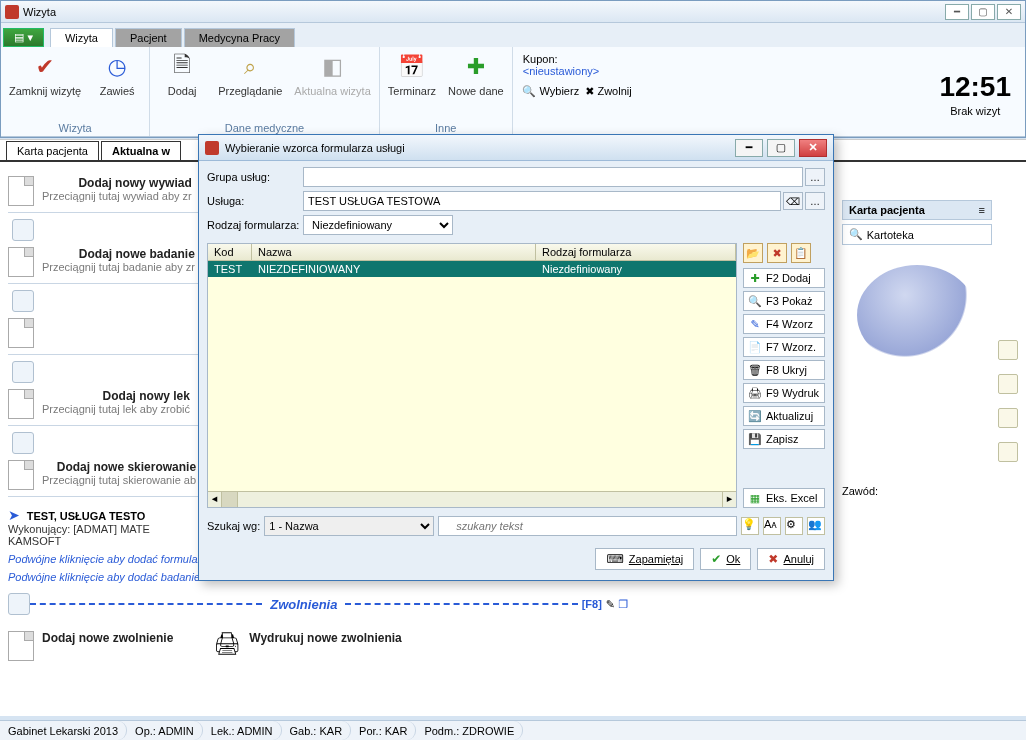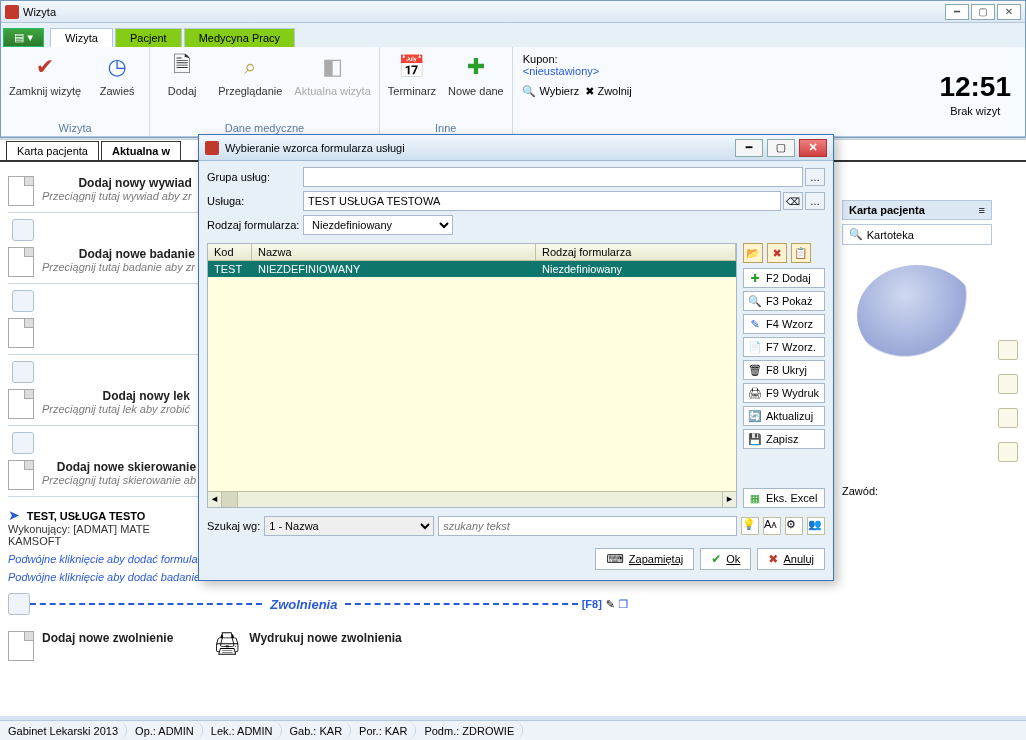--- a/index.html
+++ b/index.html
@@ -6,21 +6,21 @@
 body { margin: 0; background: #d6e4f2; width: 1026px; height: 740px; position: relative; overflow: hidden; }
 
 .outer-window { position: absolute; left: 0; top: 0; right: 0; border: 1px solid #7a9cbf; background: #e7eff7; }
 .outer-title { display: flex; align-items: center; height: 22px; padding: 0 4px; background: linear-gradient(#f4f8fc,#dbe7f3); border-bottom: 1px solid #b5c8db;}
 .outer-title .icon { width: 14px; height: 14px; background: #c0392b; margin-right: 4px; border-radius: 2px;}
 .outer-title .wbtns { margin-left: auto; display: flex; gap: 2px; }
 .wbtn { width: 24px; height: 16px; border: 1px solid #8aa; background: #fff; display: flex; align-items: center; justify-content: center; font-size: 10px; color: #555; cursor: default; }
 
 .menu-tabs { display: flex; align-items: flex-end; height: 24px; padding-left: 2px; background: #e7eff7; }
 .green-btn { background: linear-gradient(#3fa63f,#2c7a2c); color: #fff; padding: 2px 10px; border: 1px solid #2b6; margin-right: 6px; display:flex; align-items:center; gap:3px;}
-.menu-tab { padding: 3px 14px; border: 1px solid #b5c8db; border-bottom: none; background: #84cc16; margin-right: 2px; cursor: default;}
+.menu-tab { padding: 3px 14px; border: 1px solid #b5c8db; border-bottom: none; background: #a3a3a3; margin-right: 2px; cursor: default;}
 .menu-tab.active { background: #fff; font-weight: normal; }
 
 .ribbon { display: flex; background: #f7fbff; border-bottom: 1px solid #b5c8db; min-height: 90px; position: relative;}
 .ribbon-group { border-right: 1px solid #d0dce8; padding: 4px 8px 2px; display: flex; flex-direction: column; align-items: center;}
 .ribbon-items { display: flex; gap: 12px; align-items: flex-start;}
 .ribbon-item { display: flex; flex-direction: column; align-items: center; gap: 2px; color: #333; cursor: default; min-width: 48px;}
 .ribbon-item.dis { color: #aaa; }
 .ribbon-icon { width: 32px; height: 32px; display:flex; align-items:center; justify-content:center; font-size: 22px;}
 .ribbon-group-label { color: #5a7ba0; margin-top: auto; font-size: 11px;}
 .kupon-box { padding: 6px 10px; font-size: 11px; }
@@ -33,21 +33,21 @@
 
 .body-area { position: absolute; top: 139px; left: 0; right: 0; bottom: 24px; background: #fff; border-top: 1px solid #ccc;}
 .left-tabs-row { display:flex; border-bottom: 2px solid #333; height: 22px; align-items: flex-end; padding-left: 6px; background: #fff;}
 .lt-tab { padding: 3px 10px; border: 1px solid #333; border-bottom: none; margin-right: 2px; background: #fff; font-weight: bold;}
 .lt-tab.inactive { font-weight: normal; }
 .left-panel { position: absolute; left: 8px; top: 30px; width: 620px; }
 .entry { display:flex; align-items:flex-start; gap:8px; margin: 6px 0; border-bottom: 1px solid #c9d6e4; padding-bottom: 6px;}
 .entry .doc-icon { width: 26px; height: 30px; border: 1px solid #aaa; background: #fff; position: relative;}
 .entry .doc-icon::after { content:""; position:absolute; right:0; top:0; width:8px; height:8px; background:#ddd; border-left:1px solid #aaa; border-bottom:1px solid #aaa;}
 .entry .lines .t { font-weight: bold; font-size: 12px; color: #222; text-align: right;}
-.entry .lines .s { color: #7a7a7a; font-style: italic; font-size: 11px;}
+.entry .lines .s { color: #7a7a7a; font-size: 11px;}
 .small-chip { width: 22px; height: 22px; margin: 2px 0 6px 4px; border: 1px solid #b0c0d0; background: #eef4fa; border-radius: 3px;}
 .test-row { margin: 10px 0 2px 0; }
 .test-row .arrow { color: #2a5bd7; font-size: 14px; margin-right:4px;}
 .test-row .ttl { font-weight: bold;}
 .test-row .sub2 { font-size: 11px; color: #333;}
 .dbl-link { color: #2a5bd7; font-style: italic; margin: 6px 0; cursor: default;}
 .zwol-row { display:flex; align-items:center; margin-top: 10px;}
 .zwol-row .dash { flex:1; border-top: 2px dashed #2a5bd7; height:0;}
 .zwol-row .lbl { color: #2a5bd7; font-style: italic; font-weight: bold; padding: 0 8px; font-size: 13px;}
 .zwol-row .f8 { color: #2a5bd7; font-weight: bold; padding: 0 4px;}
@@ -84,21 +84,21 @@
 .grid-row div { padding: 2px 6px; font-size: 11px;}
 .grid-scroll { flex:1; min-height: 230px;}
 .grid-bot { display:flex; height:16px; background:#eef0de; border-top:1px solid #c0c0a0;}
 .side-btns { width: 82px; display:flex; flex-direction:column; gap: 3px;}
 .side-top { display:flex; gap:4px; margin-bottom:2px;}
 .side-top span { width:20px; height:20px; border:1px solid #c0a060; background:#fff3d0; display:flex; align-items:center; justify-content:center;}
 .sbtn { border: 1px solid #a8b8c8; background: #fff; padding: 2px 4px; display:flex; align-items:center; gap:4px; font-size: 11px; cursor: default;}
 .sbtn .ic { width:14px; height:14px; display:inline-flex; align-items:center; justify-content:center; font-size:11px;}
 .search-row { display:flex; align-items:center; padding: 4px 8px 8px; gap: 4px;}
 .search-row select { width: 170px; height: 20px; border:1px solid #a8b8c8;}
-.search-row input { flex:1; height: 20px; border:1px solid #a8b8c8; color:#999; font-style:italic; padding:0 4px;}
+.search-row input { flex:1; height: 20px; border:1px solid #a8b8c8; color:#999; font-style:italic; padding:0 17px;}
 .search-row .ic { width:18px; height:18px; border:1px solid #c0c0a0; background:#fff;}
 .dlg-bottom { display:flex; justify-content:flex-end; gap: 6px; padding: 4px 8px 10px;}
 .botbtn { border:1px solid #a8b8c8; background: #fff; padding: 3px 10px; display:flex; align-items:center; gap:5px; cursor:default; font-size: 11px;}
 .botbtn .ic { font-size: 12px;}
 .botbtn.ok .ic { color: #2a9d2a;}
 .botbtn.cancel .ic { color: #c0392b;}
 </style>
 </head>
 <body>
 

